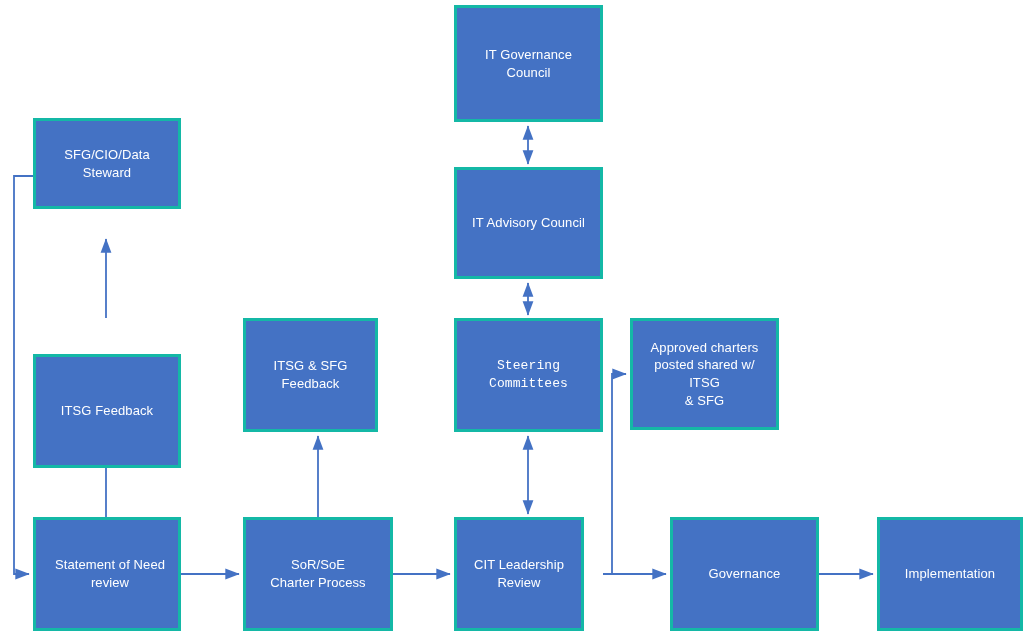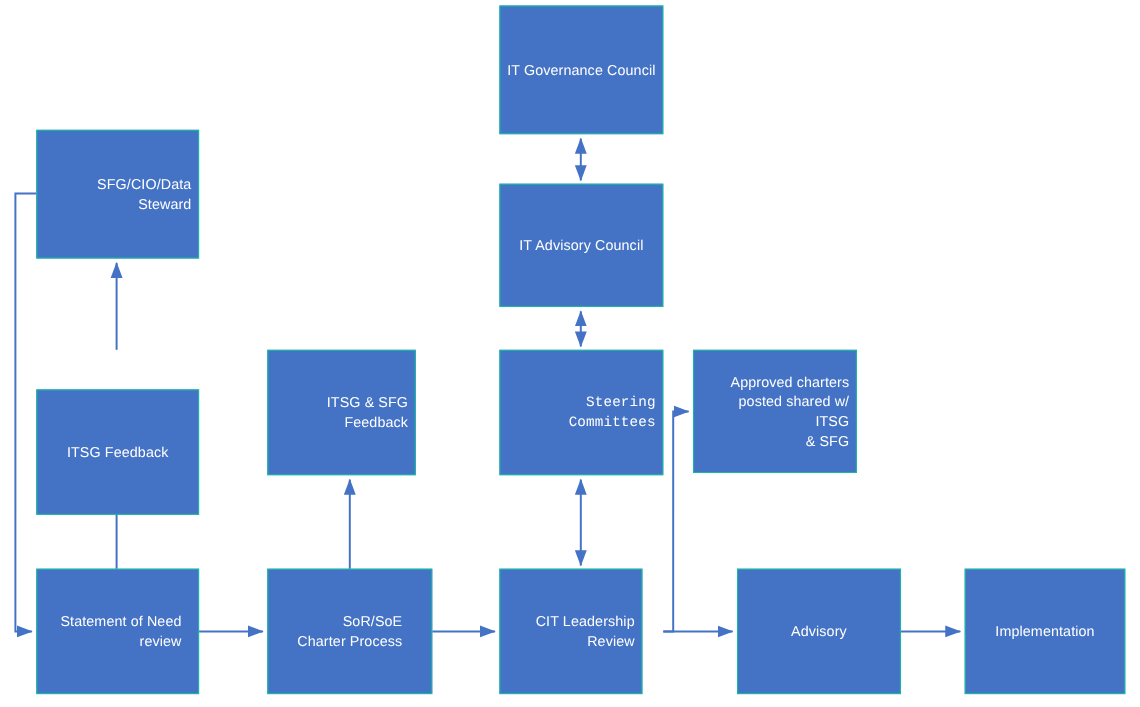--- a/index.html
+++ b/index.html
@@ -15,26 +15,26 @@
     position: relative;
     width: 1036px;
     height: 643px;
     background: #ffffff;
     overflow: hidden;
   }
   .node {
     position: absolute;
     box-sizing: border-box;
     background: #4472C4;
-    border: 1px solid #14b8a6;
+    border: 3px solid #14b8a6;
     color: #ffffff;
     display: flex;
     align-items: center;
     justify-content: center;
-    text-align: right;
+    text-align: center;
     font-size: 13px;
     line-height: 1.35;
     letter-spacing: 0.1px;
     padding: 2px 6px;
     user-select: none;
   }
   .node-label {
     display: block;
     white-space: pre-line;
   }
@@ -88,21 +88,21 @@
   </svg>
 
   <div class="node" style="left:454px; top:5px; width:149px; height:117px;">
     <span class="node-label">IT Governance Council</span>
   </div>
 
   <div class="node" style="left:454px; top:167px; width:149px; height:112px;">
     <span class="node-label">IT Advisory Council</span>
   </div>
 
-  <div class="node" style="left:33px; top:118px; width:148px; height:117px;">
+  <div class="node" style="left:33px; top:118px; width:148px; height:91px;">
     <span class="node-label">SFG/CIO/Data Steward</span>
   </div>
 
   <div class="node" style="left:33px; top:318px; width:148px; height:114px;margin-top:36px;">
     <span class="node-label">ITSG Feedback</span>
   </div>
 
   <div class="node" style="left:243px; top:318px; width:135px; height:114px;">
     <span class="node-label">ITSG &amp; SFG Feedback</span>
   </div>
@@ -125,20 +125,20 @@
   <div class="node" style="left:243px; top:517px; width:150px; height:114px;">
     <span class="node-label">SoR/SoE
 Charter Process</span>
   </div>
 
   <div class="node" style="left:454px; top:517px; width:130px; height:114px;">
     <span class="node-label">CIT Leadership Review</span>
   </div>
 
   <div class="node" style="left:670px; top:517px; width:149px; height:114px;">
-    <span class="node-label">Advisory</span>
+    <span class="node-label">Governance</span>
   </div>
 
   <div class="node" style="left:877px; top:517px; width:146px; height:114px;">
     <span class="node-label">Implementation</span>
   </div>
 
 </div>
 
 </body></html>

